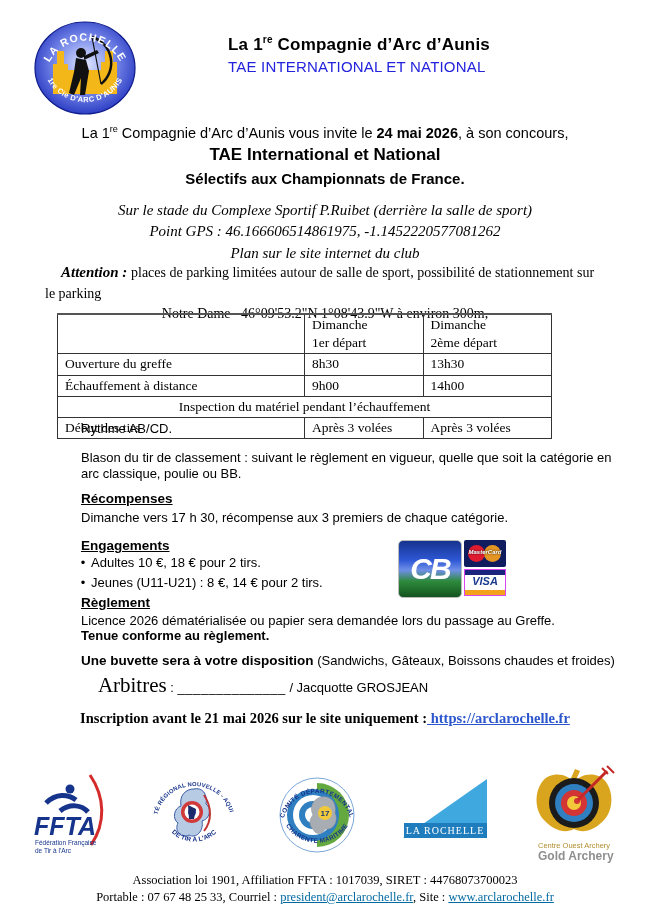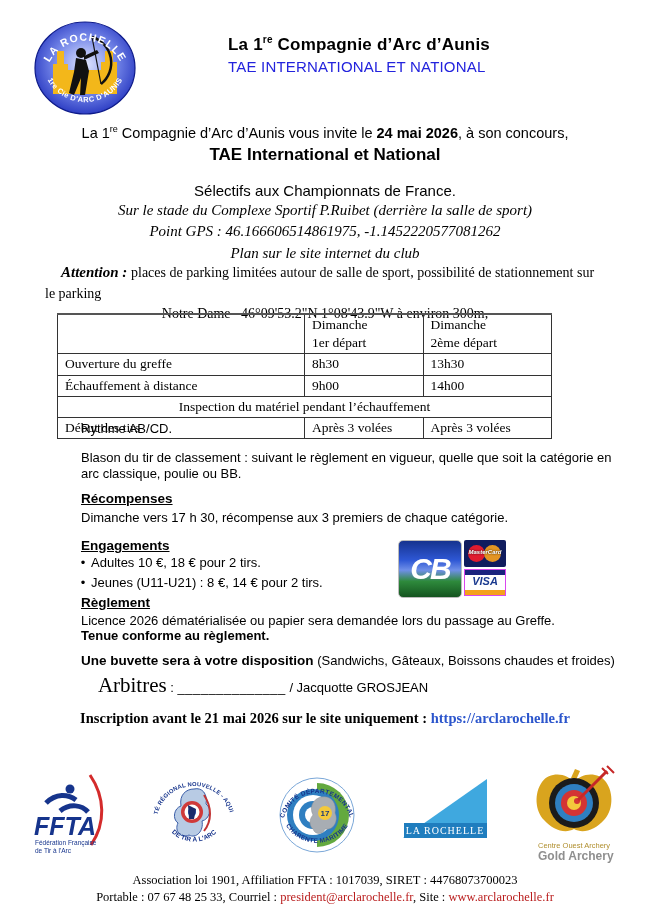--- a/index.html
+++ b/index.html
@@ -13,21 +13,21 @@
   .title-block { position:absolute; left:228px; top:34px; }
   .doc-title { font-size:17px; font-weight:bold; letter-spacing:0.2px; }
   .doc-title sup { font-size:10px; }
   .doc-subtitle { font-size:15px; color:#2323dd; margin-top:3px; letter-spacing:0.2px; }
 
   
   .intro { position:absolute; top:124px; left:0; width:650px; text-align:center; }
   .intro-l1 { font-size:14.5px; }
   .intro-l1 sup { font-size:9px; }
   .intro-l2 { font-size:17px; font-weight:bold; margin-top:4px; }
-  .intro-l3 { font-size:15px; margin-top:17px; }
+  .intro-l3 { font-size:15px; margin-top:5px;font-weight:bold; }
 
   .venue { position:absolute; top:200px; left:0; width:650px; text-align:center;
            font-family:"Liberation Serif", serif; font-style:italic; font-size:15px; line-height:1.42; }
 
   .attention { position:absolute; top:262px; left:45px; width:560px;
                font-family:"Liberation Serif", serif; font-size:14px; line-height:1.45; }
   .att-label { font-weight:bold; font-style:italic; font-size:15px;margin-left:16px; }
   .attention-l2 { text-align:center; }
 
   
@@ -75,32 +75,32 @@
   .p-tenue { top:628px; font-weight:bold; }
   .p-buvette { top:653px; }
   .p-buvette b { font-size:13.5px; }
 
   .arbitres { position:absolute; top:673px; left:0; width:526px; text-align:center; font-size:13px; }
   .arbitres .arb-label { font-family:"Liberation Serif", serif; font-size:21px; }
   .arbitres .arb-blank { letter-spacing:0.5px; }
 
   .inscription { position:absolute; top:710px; left:0; width:650px; text-align:center;
                  font-family:"Liberation Serif", serif; font-weight:bold; font-size:14.5px; }
-  .link { color:#2b55cc; cursor:pointer; }
+  .link { color:#2b55cc; text-decoration:underline; cursor:pointer; }
   .inscription .link { color:#2b55cc; }
 
   
   .sponsors { position:absolute; top:766px; left:30px; width:590px; height:102px;
               display:flex; justify-content:space-between; align-items:center; }
   .sponsor { flex:none; }
 
   
   .footer { position:absolute; top:872px; left:0; width:650px; text-align:center;
             font-family:"Liberation Serif", serif; font-size:12.5px; line-height:1.35; }
-  .footer .link { color:#b91c1c; }
+  .footer .link { color:#0369a1; }
 </style>
 </head>
 <body>
 
 <div class="page">
 
   <div class="badge">
     <svg width="104" height="96" viewBox="0 0 104 96">
       <defs>
         <radialGradient id="badgeGrad" cx="50%" cy="46%" r="62%">

